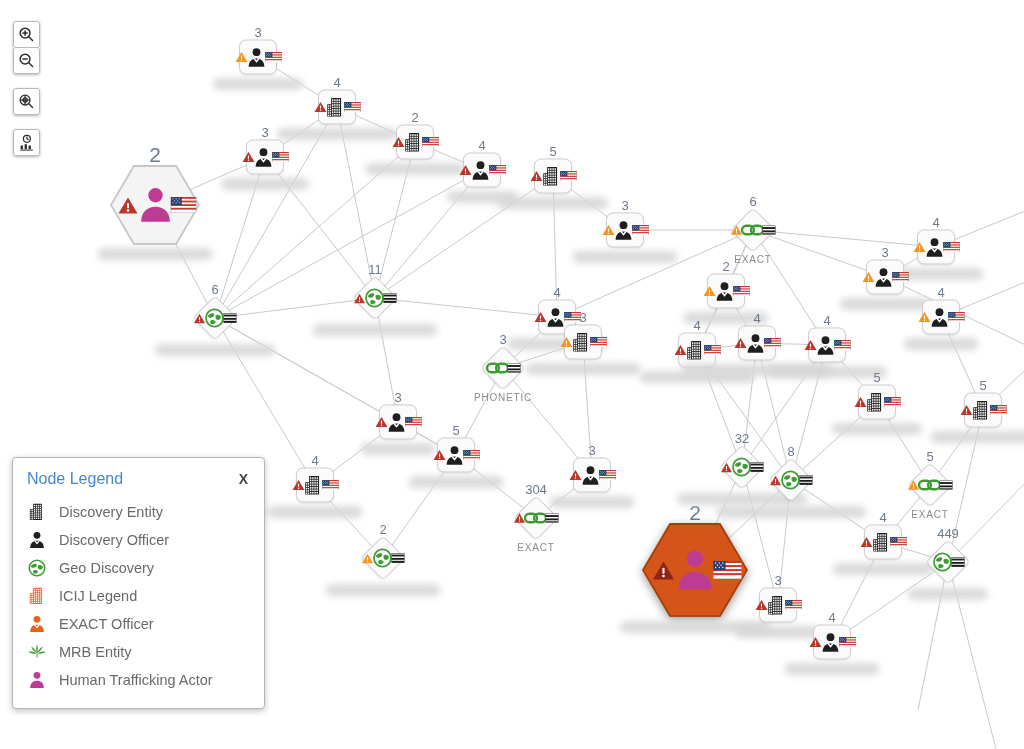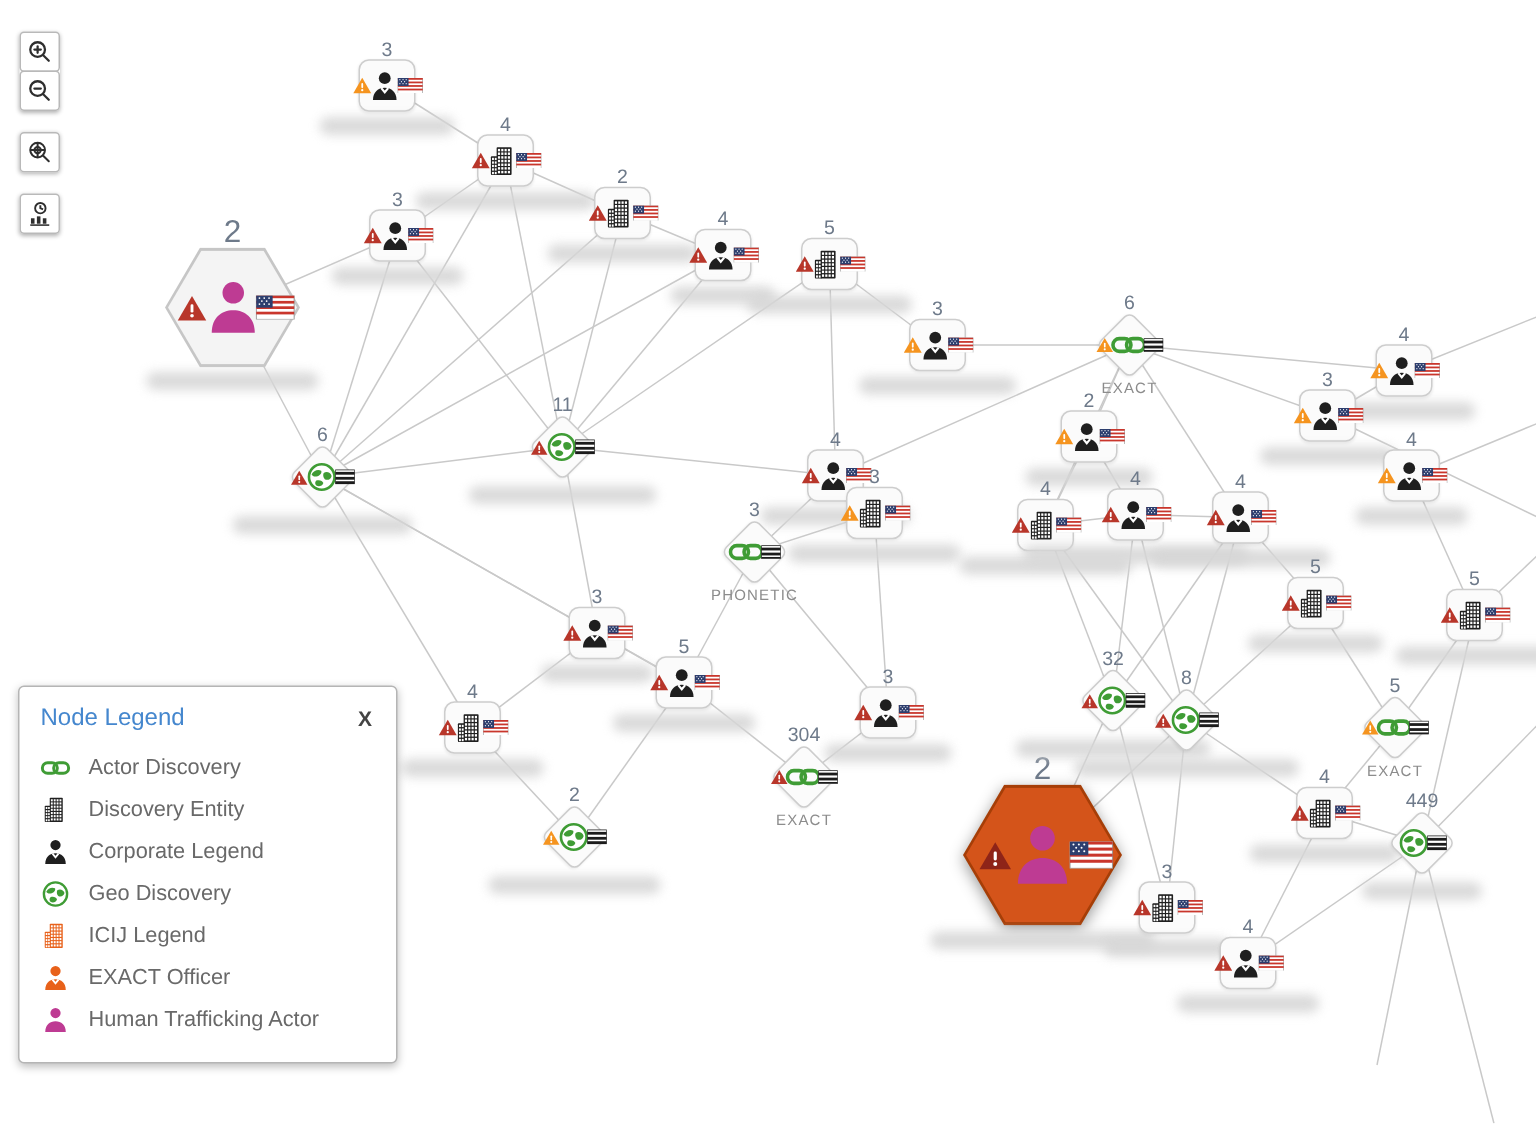--- a/index.html
+++ b/index.html
@@ -1990,29 +1990,20 @@
   </div>
 
   <div class="legend">
     <div class="legend-header">
       <span class="legend-title">Node Legend</span>
       <span class="legend-close">X</span>
     </div>
     <div id="legend-items">
         <div class="legend-item">
           <span class="legend-ic">
-            <svg viewBox="0 0 26 14">
-              <rect x="1.6" y="2.4" width="13" height="9.2" rx="4.6" fill="none" stroke="#3F9C35" stroke-width="2.6"></rect>
-              <rect x="11.4" y="2.4" width="13" height="9.2" rx="4.6" fill="none" stroke="#3F9C35" stroke-width="2.6"></rect>
-            </svg>
-          </span>
-          <span class="legend-lab">Actor Discovery</span>
-        </div>
-        <div class="legend-item">
-          <span class="legend-ic">
             <svg viewBox="0 0 24 24">
               <rect x="7.4" y="2.2" width="10.4" height="19.3" rx="0.6" fill="#1F1F1F"></rect>
               <rect x="3.4" y="8.6" width="5" height="12.9" rx="0.6" fill="#1F1F1F"></rect>
               <rect x="8.3" y="3.4" width="1.5" height="1.7" fill="#fff"></rect>
               <rect x="10.6" y="3.4" width="1.5" height="1.7" fill="#fff"></rect>
               <rect x="12.9" y="3.4" width="1.5" height="1.7" fill="#fff"></rect>
               <rect x="15.2" y="3.4" width="1.5" height="1.7" fill="#fff"></rect>
               <rect x="8.3" y="5.9" width="1.5" height="1.7" fill="#fff"></rect>
               <rect x="10.6" y="5.9" width="1.5" height="1.7" fill="#fff"></rect>
               <rect x="12.9" y="5.9" width="1.5" height="1.7" fill="#fff"></rect>
@@ -2052,21 +2043,21 @@
           <span class="legend-lab">Discovery Entity</span>
         </div>
         <div class="legend-item">
           <span class="legend-ic">
             <svg viewBox="0 0 24 24">
               <circle cx="12" cy="6.4" r="4.1" fill="#1F1F1F"></circle>
               <path d="M3.8 21.6 C3.8 16 7.4 13 12 13 C16.6 13 20.2 16 20.2 21.6 Z" fill="#1F1F1F"></path>
               <path d="M9.6 13.3 L12 16.2 L14.4 13.3" stroke="#fff" stroke-width="1.5" fill="none"></path>
             </svg>
           </span>
-          <span class="legend-lab">Corporate Legend</span>
+          <span class="legend-lab">Discovery Officer</span>
         </div>
         <div class="legend-item">
           <span class="legend-ic">
             <svg viewBox="0 0 24 24">
               <circle cx="12" cy="12" r="9.3" fill="#fff" stroke="#3F9C35" stroke-width="1.9"></circle>
   <path fill="#3F9C35" d="M4.6 10.2 C6 7.4 9 6.2 11.6 7.4 C12.4 9.2 10.4 11.2 8.2 11.6 C6.4 11.9 5.2 11.3 4.6 10.2 Z"></path>
   <path fill="#3F9C35" d="M13.4 9 C15.8 7.6 18.4 8.8 19.2 11.2 C18.6 13.6 16.2 14.8 14.2 13.6 C13 12.3 12.8 10.4 13.4 9 Z"></path>
   <path fill="#3F9C35" d="M8 14.6 C10.2 13.8 12.6 14.6 13.2 16.4 C12.4 18.6 9.8 19.4 8 18.2 C6.9 17.1 7 15.6 8 14.6 Z"></path>
             </svg>
           </span>
@@ -2125,20 +2116,35 @@
               <circle cx="12" cy="6.4" r="4.1" fill="#E8611A"></circle>
               <path d="M3.8 21.6 C3.8 16 7.4 13 12 13 C16.6 13 20.2 16 20.2 21.6 Z" fill="#E8611A"></path>
               <path d="M9.6 13.3 L12 16.2 L14.4 13.3" stroke="#fff" stroke-width="1.5" fill="none"></path>
             </svg>
           </span>
           <span class="legend-lab">EXACT Officer</span>
         </div>
         <div class="legend-item">
           <span class="legend-ic">
             <svg viewBox="0 0 24 24">
+              <g fill="#3F9C35">
+                <path d="M12 3 C13.3 6.6 13.3 10.4 12 13.8 C10.7 10.4 10.7 6.6 12 3 Z"></path>
+                <path d="M12 3 C13.3 6.6 13.3 10.4 12 13.8 C10.7 10.4 10.7 6.6 12 3 Z" transform="rotate(40 12 13.8)"></path>
+                <path d="M12 3 C13.3 6.6 13.3 10.4 12 13.8 C10.7 10.4 10.7 6.6 12 3 Z" transform="rotate(-40 12 13.8)"></path>
+                <path d="M12 3 C13.3 6.6 13.3 10.4 12 13.8 C10.7 10.4 10.7 6.6 12 3 Z" transform="rotate(78 12 13.8)"></path>
+                <path d="M12 3 C13.3 6.6 13.3 10.4 12 13.8 C10.7 10.4 10.7 6.6 12 3 Z" transform="rotate(-78 12 13.8)"></path>
+                <rect x="11.5" y="13.8" width="1" height="5"></rect>
+              </g>
+            </svg>
+          </span>
+          <span class="legend-lab">MRB Entity</span>
+        </div>
+        <div class="legend-item">
+          <span class="legend-ic">
+            <svg viewBox="0 0 24 24">
               <circle cx="12" cy="6.4" r="4.1" fill="#BE3B93"></circle>
               <path d="M3.8 21.6 C3.8 16 7.4 13 12 13 C16.6 13 20.2 16 20.2 21.6 Z" fill="#BE3B93"></path>
             </svg>
           </span>
           <span class="legend-lab">Human Trafficking Actor</span>
         </div>
       </div>
   </div>
 </div>
 

